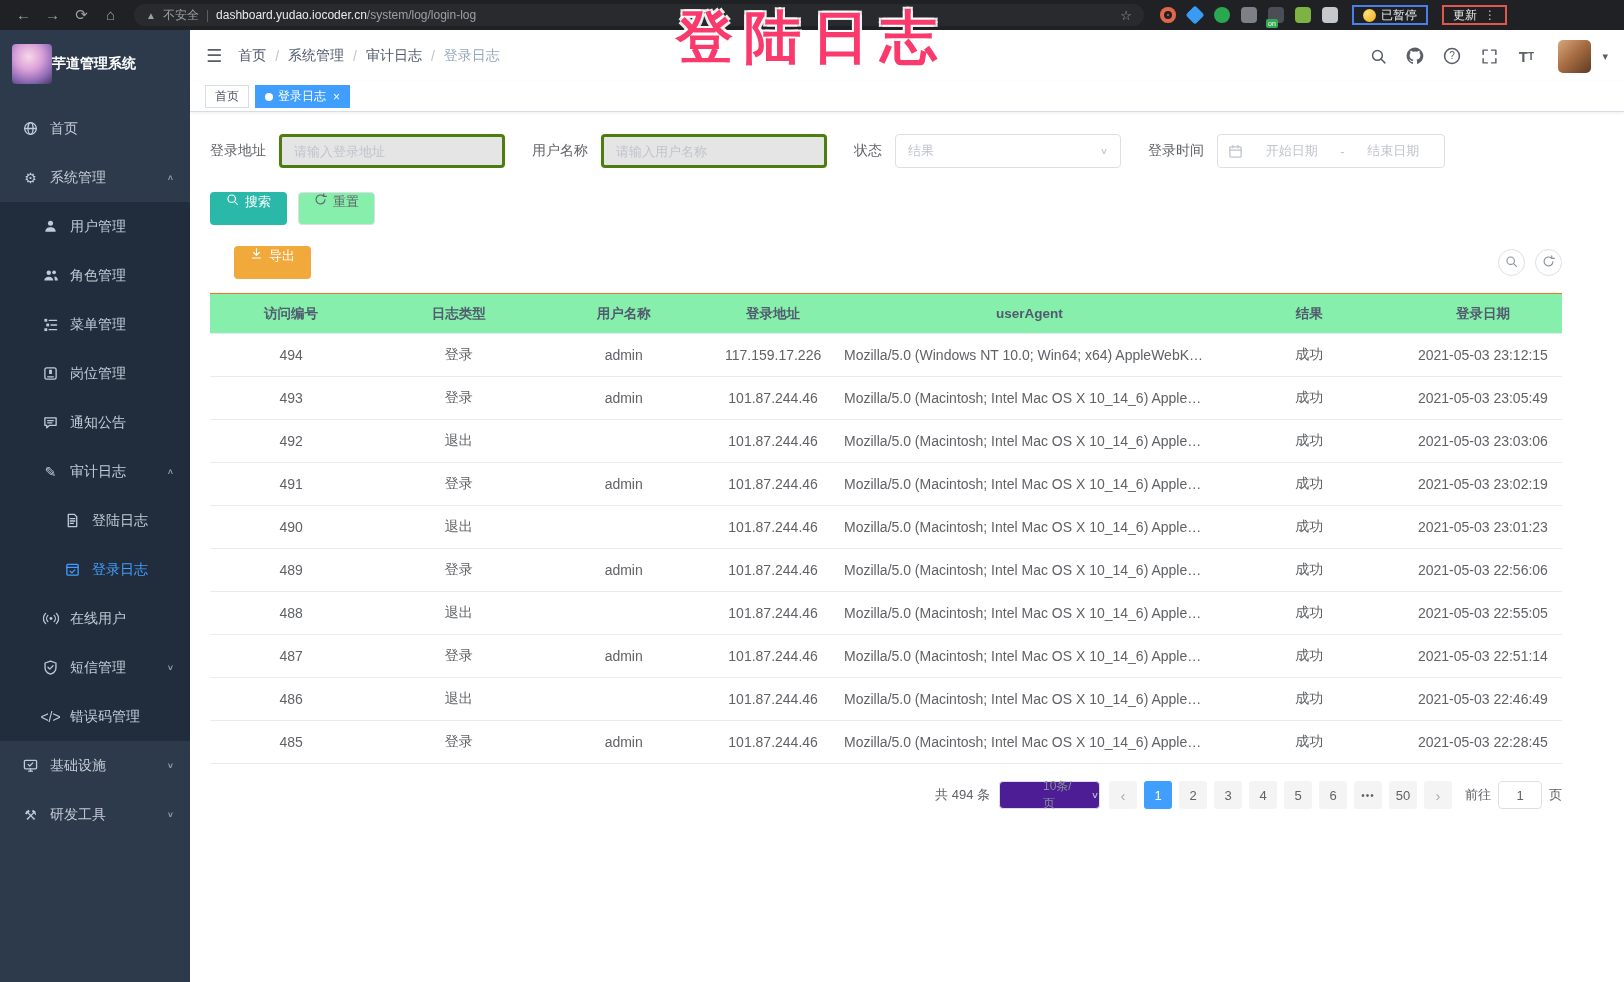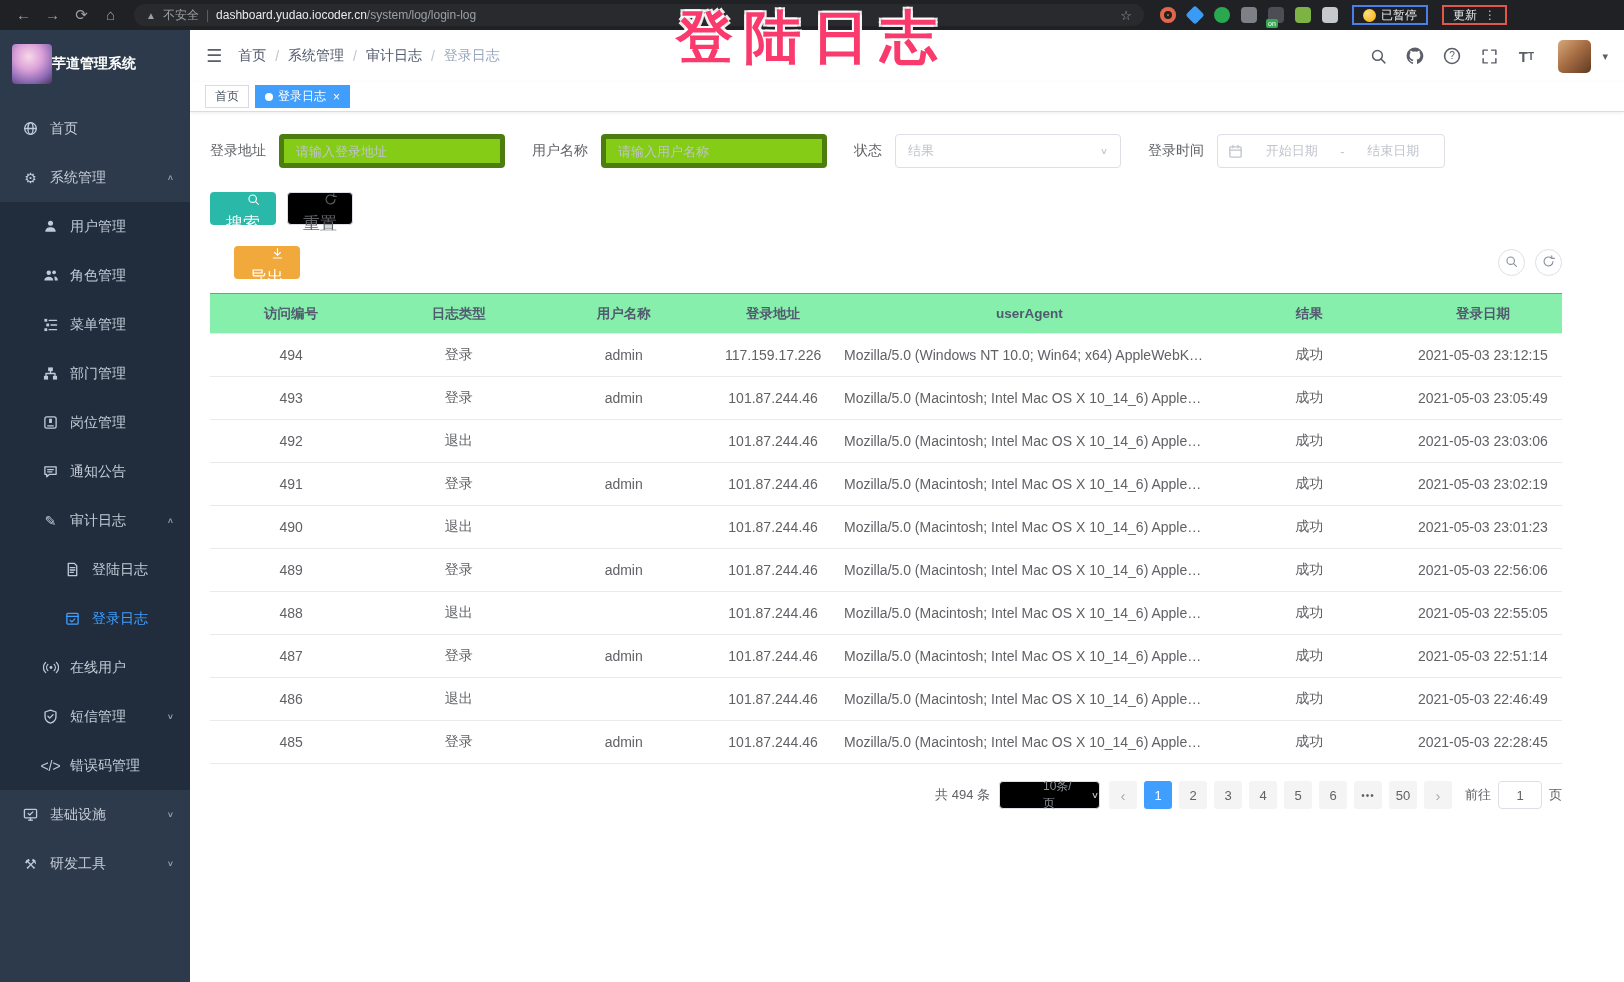--- a/index.html
+++ b/index.html
@@ -76,41 +76,41 @@
          border:1px solid #d8dce5; background:#fff; color:#495060; font-size:12px; cursor:pointer; }
   .tag.active { background:#409eff; border-color:#409eff; color:#fff; }
   .tag-dot { width:8px; height:8px; border-radius:50%; background:#fff; }
   .tag-close { font-size:12px; margin-left:2px; }
 
   
   .content { flex:1; padding:22px 62px 0 20px; }
   .filter-row { display:flex; align-items:center; font-size:14px; color:#606266; }
   .f-label { margin-right:13px; white-space:nowrap; }
   .f-group { display:flex; align-items:center; margin-right:27px; }
-  .el-input { width:226px; height:34px; border:5px solid #4d7c0f; border-radius:4px;
-              padding:0 12px; font-size:13px; color:#606266; background:#84cc16; outline:none;
+  .el-input { width:226px; height:34px; border:3px solid #4d7c0f; border-radius:4px;
+              padding:0 12px; font-size:13px; color:#606266; background:#e5e5e5; outline:none;
               font-family:inherit; }
   .el-input::placeholder { color:#c0c4cc; }
   .el-select { width:226px; height:34px; border:1px solid #dcdfe6; border-radius:4px;
                display:flex; align-items:center; justify-content:space-between;
                padding:0 12px; font-size:13px; color:#c0c4cc; background:#fff; cursor:pointer; }
   .sel-caret { color:#c0c4cc; font-size:11px; transform:scaleY(.8); }
   .el-range { width:228px; height:34px; border:1px solid #dcdfe6; border-radius:4px;
               display:flex; align-items:center; gap:8px; padding:0 10px; font-size:13px;
               color:#c0c4cc; background:#fff; cursor:pointer; }
   .el-range .rp { flex:1; text-align:center; }
   .cal-ic { display:flex; color:#c0c4cc; }
 
   .btn-row { margin-top:24px; display:flex; gap:11px; }
-  .btn { height:33px; border-radius:4px; padding:0 15px; font-size:17px; display:inline-flex;
-         align-items:flex-end; gap:6px; border:1px solid transparent; cursor:pointer;
-         font-family:inherit;flex-direction:column; }
+  .btn { height:33px; border-radius:4px; padding:0 15px; font-size:13px; display:inline-flex;
+         align-items:flex-start; gap:6px; border:1px solid transparent; cursor:pointer;
+         font-family:inherit; }
   .btn svg { display:block; }
   .btn-search { background:#2ab9a9; color:#fff; }
-  .btn-reset { background:#000000; border-color:#dcdfe6; color:#606266; }
+  .btn-reset { background:#86efac; border-color:#dcdfe6; color:#606266; }
   .btn-export { background:#f2a93c; color:#fff; }
 
   .export-row { margin-top:21px; display:flex; align-items:center;padding-left:24px; }
   .mini-btns { margin-left:auto; display:flex; gap:10px; }
   .mini-btn { width:27px; height:27px; border-radius:50%; border:1px solid #dcdfe6;
               background:#fff; color:#8a9099; display:flex; align-items:center;
               justify-content:center; cursor:pointer; }
 
   
   table.grid { margin-top:14px; width:100%; border-collapse:collapse; font-size:14px;
@@ -119,21 +119,21 @@
              border-bottom:1px solid #e8eaec; border-top:1px solid #f97316; text-align:center; }
   .grid td { height:43px; text-align:center; border-bottom:1px solid #e8eaec;
              white-space:nowrap; overflow:hidden; text-overflow:ellipsis; }
   .grid td.ua { text-align:left; padding-right:10px; }
 
   
   .pagination { margin-top:17px; display:flex; justify-content:flex-end; align-items:center;
                 gap:9px; font-size:13px; color:#606266; }
   .size-select { width:101px; height:28px; border:1px solid #dcdfe6; border-radius:4px;
                  display:flex; align-items:center; justify-content:center; gap:10px;
-                 color:#8a9099; font-size:12px; background:#000000; cursor:pointer;padding-left:43px; }
+                 color:#8a9099; font-size:12px; background:#4c1d95; cursor:pointer;padding-left:43px; }
   .pager { display:flex; align-items:center; gap:7px; }
   .page-btn { min-width:28px; height:28px; padding:0 4px; background:#f4f4f5; border-radius:3px;
               display:flex; align-items:center; justify-content:center; color:#606266;
               font-size:13px; cursor:pointer; }
   .page-btn.active { background:#409eff; color:#fff; }
   .page-btn.arrow { color:#a8abb2; font-size:15px; }
   .page-btn.ellipsis { letter-spacing:1px; color:#606266; font-size:10px; }
   .goto { display:flex; align-items:center; gap:7px; margin-left:4px; }
   .goto-input { width:44px; height:28px; border:1px solid #dcdfe6; border-radius:4px;
                 text-align:center; font-size:13px; color:#606266; outline:none;
@@ -235,31 +235,20 @@
                 <line x1="8.5" y1="8.5" x2="14.5" y2="8.5" fill="none" stroke="currentColor" stroke-width="1.4" stroke-linecap="round" stroke-linejoin="round"></line>
                 <rect x="1.5" y="12" width="3" height="3" fill="currentColor"></rect>
                 <line x1="6.5" y1="13.5" x2="14.5" y2="13.5" fill="none" stroke="currentColor" stroke-width="1.4" stroke-linecap="round" stroke-linejoin="round"></line>
               </svg>
             </span>
             <span class="mi-label">菜单管理</span>
           </div>
           <div class="menu-item depth1 sub">
             <span class="mi-icon">
               <svg width="15" height="15" viewBox="0 0 16 16">
-                <rect x="5.5" y="1.5" width="5" height="4" fill="currentColor"></rect>
-                <rect x="1" y="10.5" width="4.4" height="4" fill="currentColor"></rect>
-                <rect x="10.6" y="10.5" width="4.4" height="4" fill="currentColor"></rect>
-                <path d="M8 5.5v2.5M3.2 10.5V8h9.6v2.5" fill="none" stroke="currentColor" stroke-width="1.4" stroke-linecap="round" stroke-linejoin="round"></path>
-              </svg>
-            </span>
-            <span class="mi-label">部门管理</span>
-          </div>
-          <div class="menu-item depth1 sub">
-            <span class="mi-icon">
-              <svg width="15" height="15" viewBox="0 0 16 16">
                 <rect x="2" y="2" width="12" height="12" rx="2" fill="none" stroke="currentColor" stroke-width="1.4" stroke-linecap="round" stroke-linejoin="round"></rect>
                 <rect x="6.5" y="4" width="3" height="4.5" fill="currentColor"></rect>
                 <line x1="5" y1="11.5" x2="11" y2="11.5" fill="none" stroke="currentColor" stroke-width="1.4" stroke-linecap="round" stroke-linejoin="round"></line>
               </svg>
             </span>
             <span class="mi-label">岗位管理</span>
           </div>
           <div class="menu-item depth1 sub">
             <span class="mi-icon">
               <svg width="15" height="15" viewBox="0 0 16 16">

